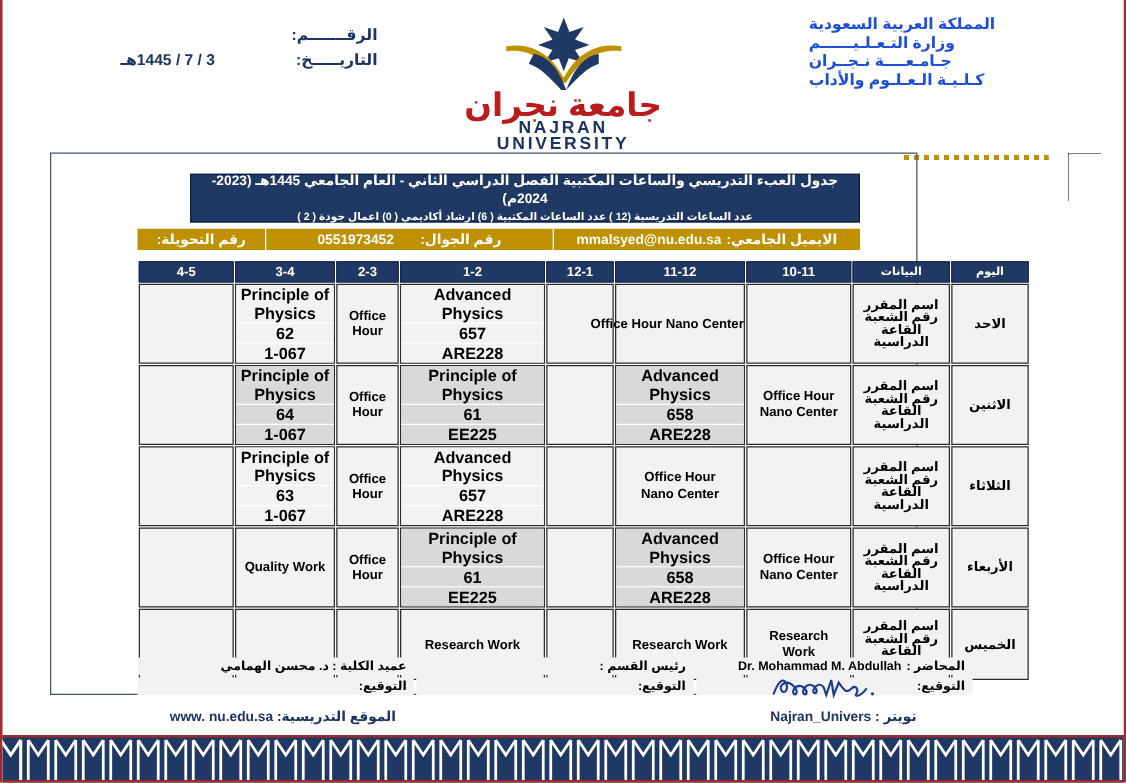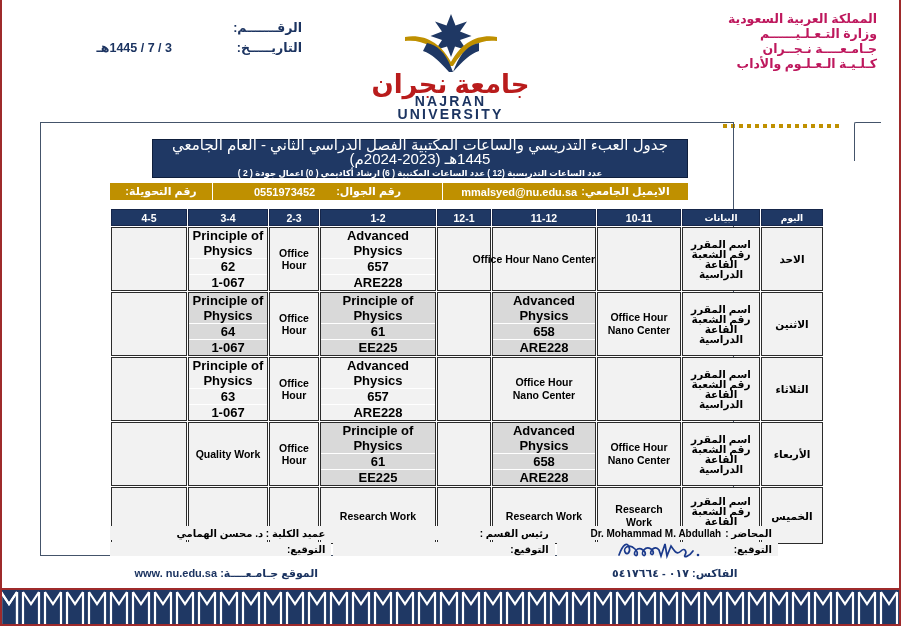--- a/index.html
+++ b/index.html
@@ -15,21 +15,21 @@
     position:absolute;inset:0;
     border-left:2px solid #9e2a2b;
     border-right:2px solid #9e2a2b;
     box-sizing:border-box;
   }
 
   
   .hdr{position:absolute;top:0;left:0;right:0;height:122px;}
   .hdr-right{
     position:absolute;top:12px;right:22px;width:230px;
-    text-align:right;color:#be185d;font-weight:bold;
+    text-align:left;color:#1d4ed8;font-weight:bold;
     font-size:12.5px;line-height:15px;direction:rtl;
   }
   .hdr-right div{white-space:nowrap;}
   .hdr-left{
     position:absolute;top:18px;left:0;width:300px;
     direction:rtl;color:#1c3461;font-weight:bold;font-size:12.5px;
     line-height:20px;
   }
   .hdr-left .row{display:flex;justify-content:flex-start;padding-right:0;}
   .hdr-left .lbl{width:126px;text-align:right;padding-left:4px;white-space:nowrap;}
@@ -65,21 +65,21 @@
     border:1.4px solid #44546a;box-sizing:border-box;
   }
 
   
   .banner{
     position:absolute;left:150px;top:139px;width:536px;height:39px;
     background:#1f3864;border:1.5px solid #0f1f3d;box-sizing:border-box;
     color:#ffffff;text-align:center;direction:rtl;
     display:flex;flex-direction:column;justify-content:center;gap:1px;
   }
-  .banner .t1{font-size:15px;font-weight:normal;line-height:14px;}
+  .banner .t1{font-size:11px;font-weight:bold;line-height:14px;}
   .banner .t2{font-size:8.5px;font-weight:bold;line-height:12px;}
 
   
   .strip{
     position:absolute;left:108px;top:183px;width:578px;height:17px;
     display:flex;direction:rtl;
   }
   .strip .cell{
     background:#bf9000;color:#ffffff;font-weight:bold;
     display:flex;align-items:center;justify-content:center;
@@ -461,26 +461,26 @@
       <div class="line">
         <span>عميد الكلية : د. محسن الهمامي</span>
       </div>
       <div class="line">
         <span>التوقيع:</span>
       </div>
     </div>
   </div>
 
   <div class="foot">
-    <div class="f fax">
-      <span>الفاكس:</span>
-      <span class="v">٠١٧ - ٥٤١٧٦٦٤</span>
-    </div>
     <div class="f">
-      <span>الموقع جـامـعــــة:</span>
+      <span>تويتر :</span>
+      <span class="v">Najran_Univers</span>
+    </div>
+    <div class="f">
+      <span>الموقع التدريسية:</span>
       <span class="v">www. nu.edu.sa</span>
     </div>
   </div>
 
   <div class="band">
     <svg width="901" height="36" viewBox="0 0 901 36" preserveAspectRatio="none">
       <g stroke="#ffffff" stroke-width="2.2" fill="none">
         <g id="unit">
           <path d="M3 2 L3 34"></path>
           <path d="M3 2 L11 14 L19 2"></path>

